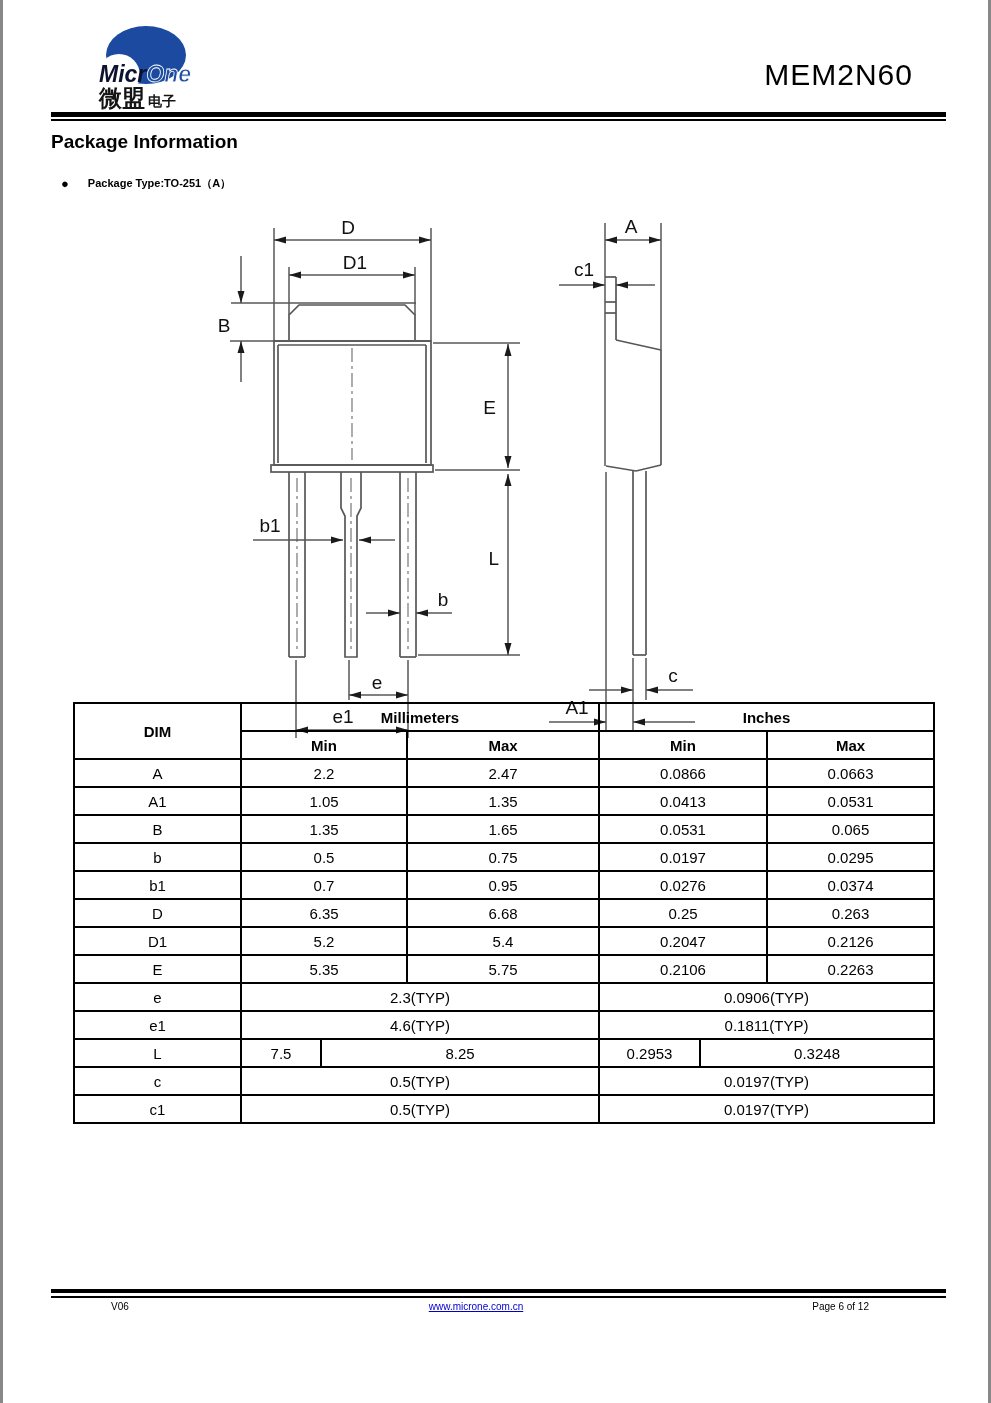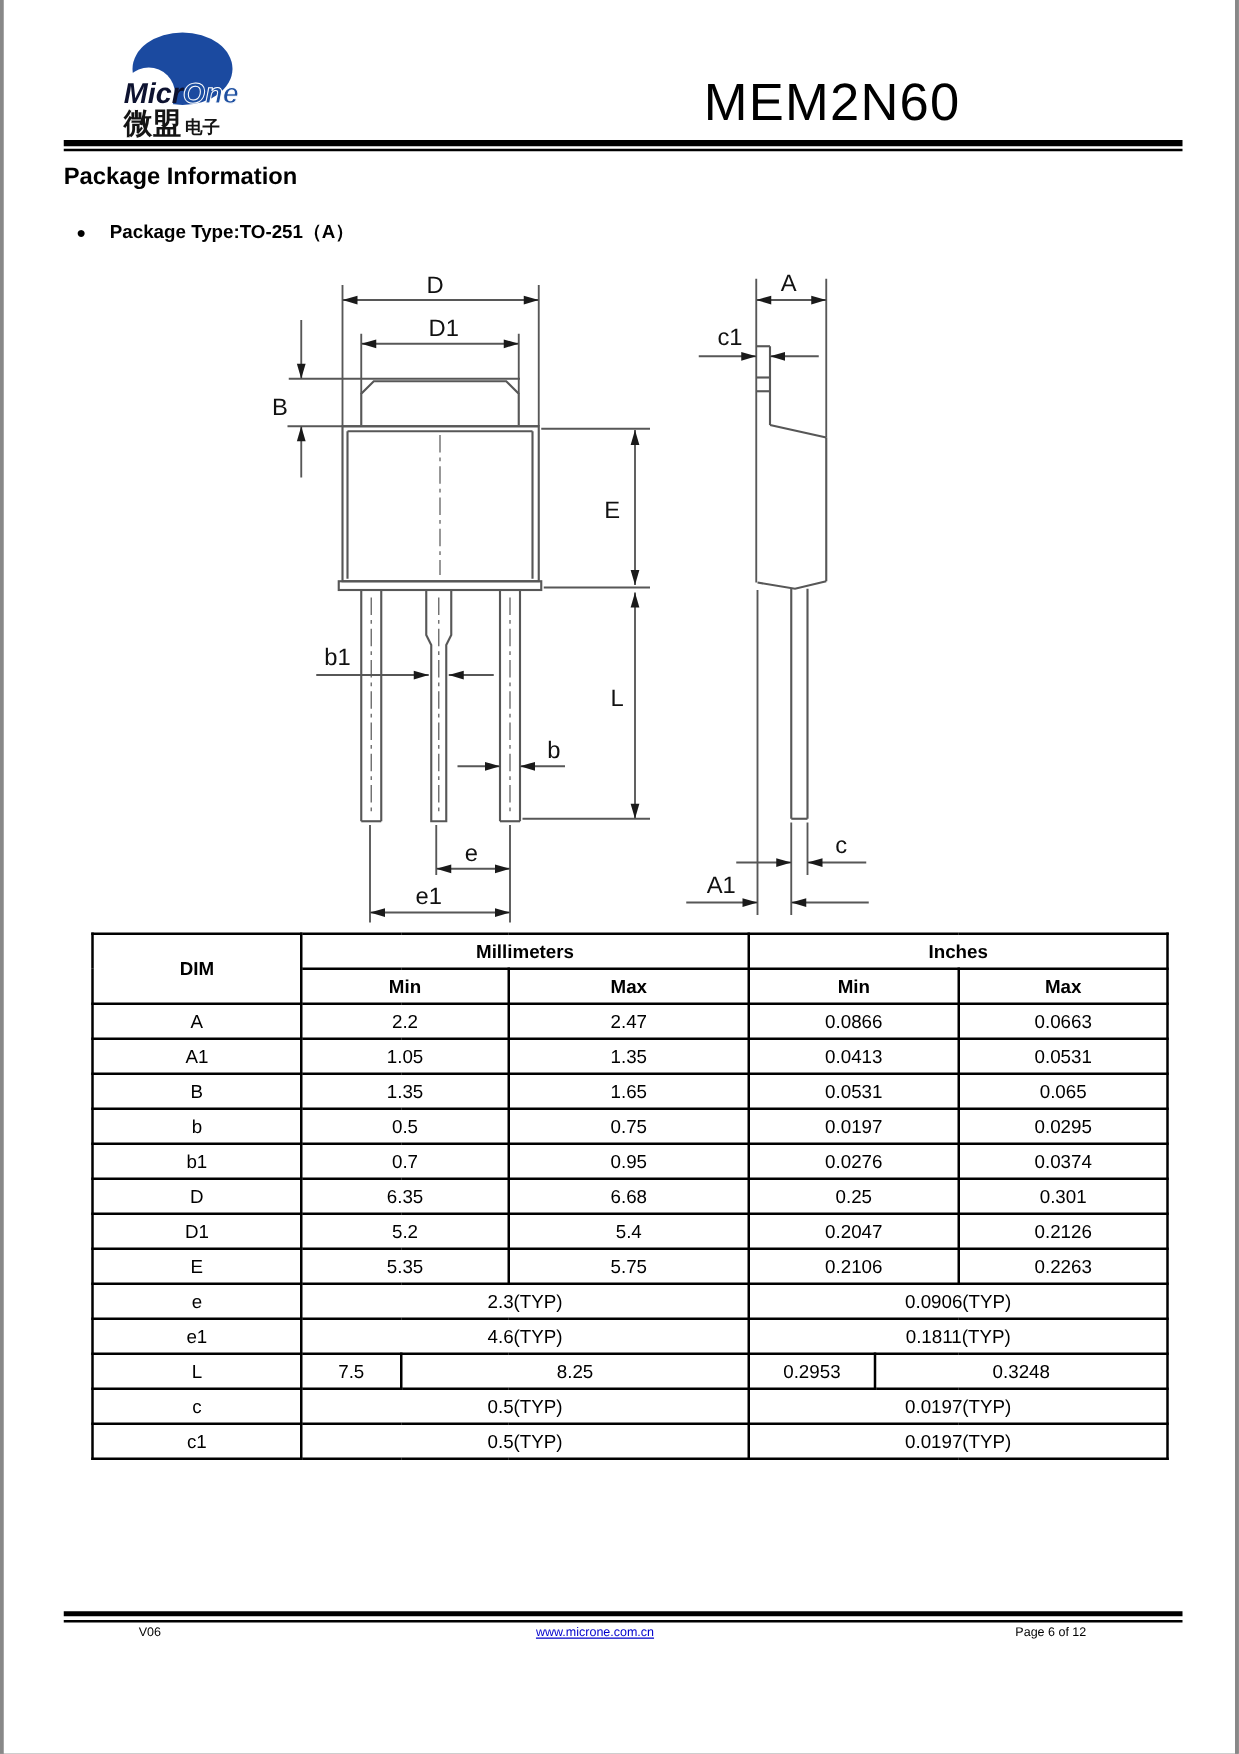--- a/index.html
+++ b/index.html
@@ -1,34 +1,34 @@
 <!DOCTYPE html>
 <html><head>
 <meta charset="utf-8">
 <style>
   html,body{margin:0;padding:0;background:#888;}
   .page{position:relative;width:985px;height:1403px;background:#fff;margin:0 auto;
         font-family:"Liberation Sans",sans-serif;color:#000;overflow:hidden;}
   .abs{position:absolute;}
-  .part-number{left:560px;top:58px;width:350px;text-align:left;font-size:42px;letter-spacing:1px;}
+  .part-number{left:560px;top:58px;width:350px;text-align:right;font-size:30px;letter-spacing:1px;}
   .rule{left:48px;width:895px;background:#000;}
   .rule.thick-top{top:112px;height:5px;}
   .rule.thin-top{top:119px;height:2px;}
   .rule.thick-bot{top:1289px;height:4px;}
   .rule.thin-bot{top:1296px;height:2px;}
   .section-title{left:48px;top:131px;font-size:19px;font-weight:bold;}
   .bullet-row{left:58px;top:176px;display:flex;align-items:center;gap:19px;}
   .bullet{font-size:13px;line-height:1;}
-  .bullet-label{font-size:15px;font-weight:bold;}
+  .bullet-label{font-size:11px;font-weight:bold;}
   svg text{font-family:"Liberation Sans",sans-serif;font-size:19px;fill:#111;}
   .ln{stroke:#575757;stroke-width:1.5;fill:none;}
   .pk{stroke:#575757;stroke-width:1.7;fill:none;}
   .cl{stroke:#6a6a6a;stroke-width:1.1;fill:none;stroke-dasharray:14 4 3 4;}
   .ah{fill:#1a1a1a;stroke:none;}
-  table.dims{position:absolute;left:70px;top:746px;width:860px;border-collapse:collapse;table-layout:fixed;}
+  table.dims{position:absolute;left:70px;top:702px;width:860px;border-collapse:collapse;table-layout:fixed;}
   table.dims th,table.dims td{border:2px solid #000;text-align:center;vertical-align:middle;
         font-size:15px;height:26px;padding:0;overflow:hidden;}
   table.dims th{font-weight:bold;}
   .footer-text{top:1301px;font-size:10px;}
   .footer-version{left:108px;}
   .footer-link-wrap{left:0;width:946px;text-align:center;}
   .footer-link-wrap a{color:#0000cc;}
   .footer-page{left:600px;width:266px;text-align:right;}
   .logo-brand{font-style:italic;font-weight:bold;font-size:23px;}
   .logo-cn{font-weight:bold;}
@@ -256,21 +256,21 @@
         <td colspan="2">0.7</td>
         <td>0.95</td>
         <td colspan="2">0.0276</td>
         <td>0.0374</td>
       </tr>
       <tr>
         <td>D</td>
         <td colspan="2">6.35</td>
         <td>6.68</td>
         <td colspan="2">0.25</td>
-        <td>0.301</td>
+        <td>0.263</td>
       </tr>
       <tr>
         <td>D1</td>
         <td colspan="2">5.2</td>
         <td>5.4</td>
         <td colspan="2">0.2047</td>
         <td>0.2126</td>
       </tr>
       <tr>
         <td>E</td>

